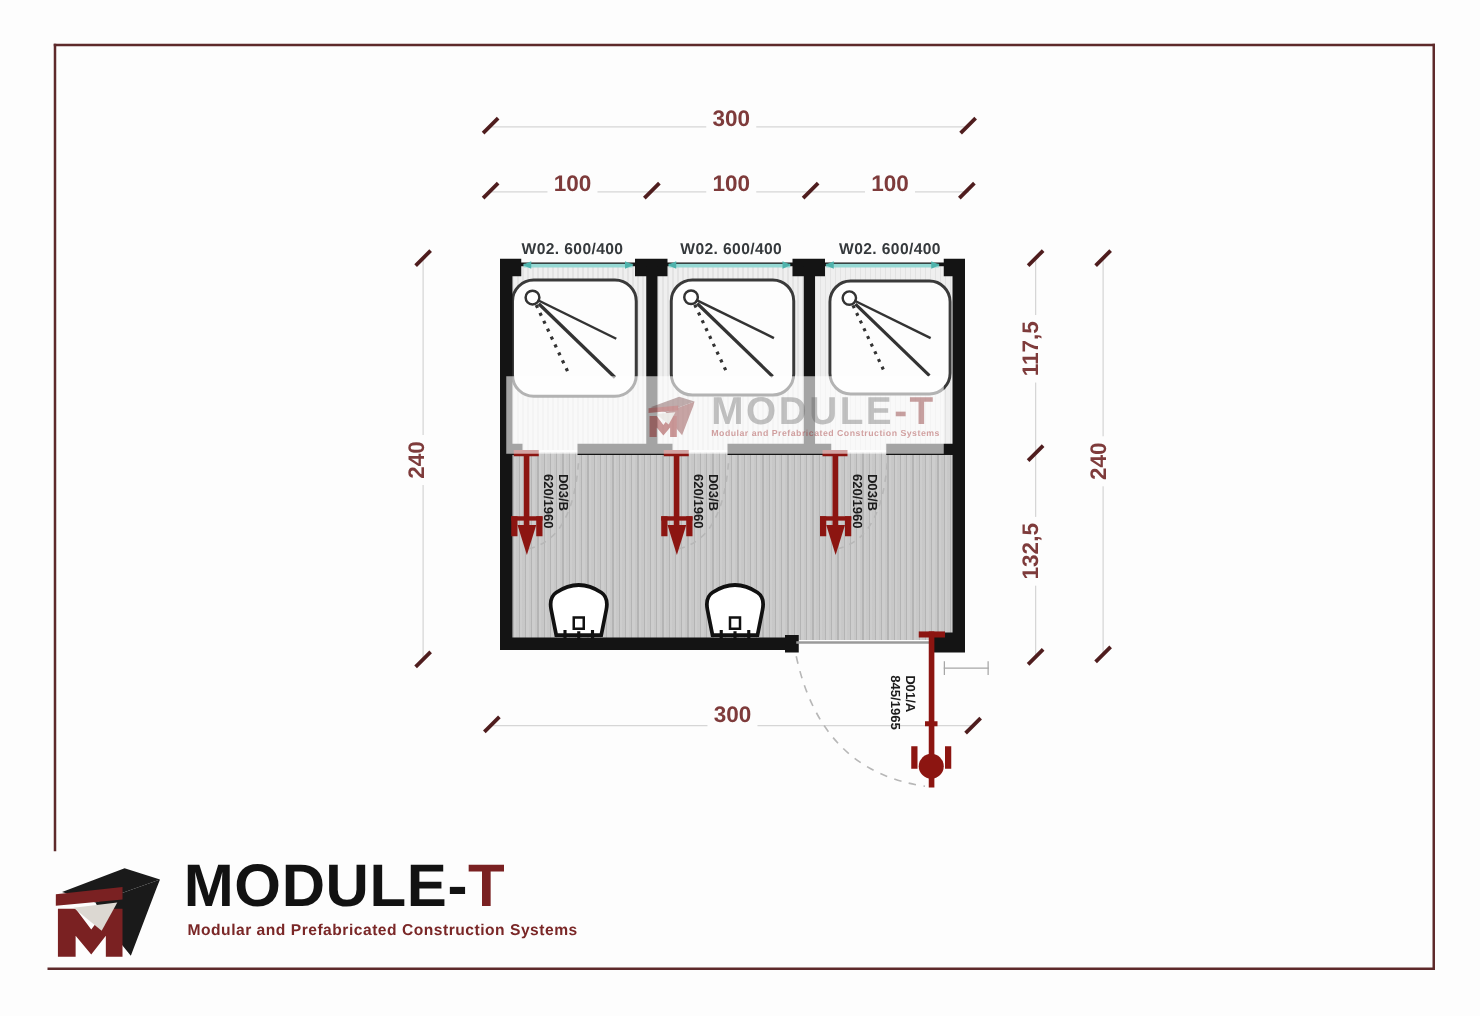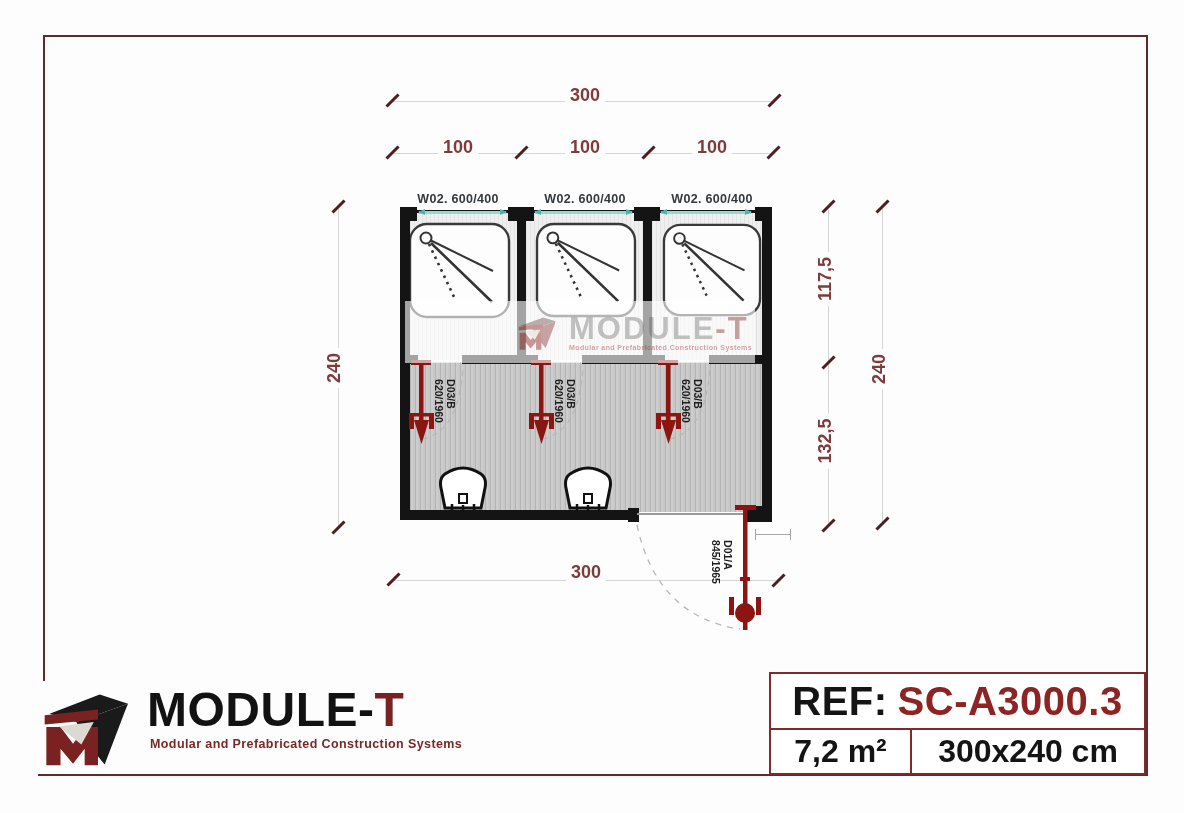--- a/index.html
+++ b/index.html
@@ -253,24 +253,14 @@
   <svg class="abs" style="left:38px;top:684px;" width="100" height="86" viewBox="0 0 120 100">
     <polygon points="46,44 108,22 104,32 80,95 62,73" fill="#1a1a1a"></polygon>
     <polygon points="10,96 10,50 27,50 42,70 57,50 72,50 72,96 56,96 56,76 42,94 27,76 27,96" fill="#7a2122"></polygon>
     <polygon points="14,34 74,11 108,22 46,44" fill="#1a1a1a"></polygon>
     <polygon points="8,36 72,29 72,41 8,47" fill="#7a2122"></polygon>
     <polygon points="25,49 67,44 52,71" fill="#dcd8d2"></polygon>
   </svg>
   <div id="brand-text"><span>MODULE-</span><span class="t">T</span></div>
   <div id="brand-tag">Modular and Prefabricated Construction Systems</div>
 
-  <div id="refbox">
-    <div id="refrow1">
-      <span>REF:</span>
-      <span class="v">SC-A3000.3</span>
-    </div>
-    <div id="refrow2">
-      <div id="refcell-area">7,2 m²</div>
-      <div id="refcell-size">300x240 cm</div>
-    </div>
-  </div>
 
 </div>
 
 </body></html>

